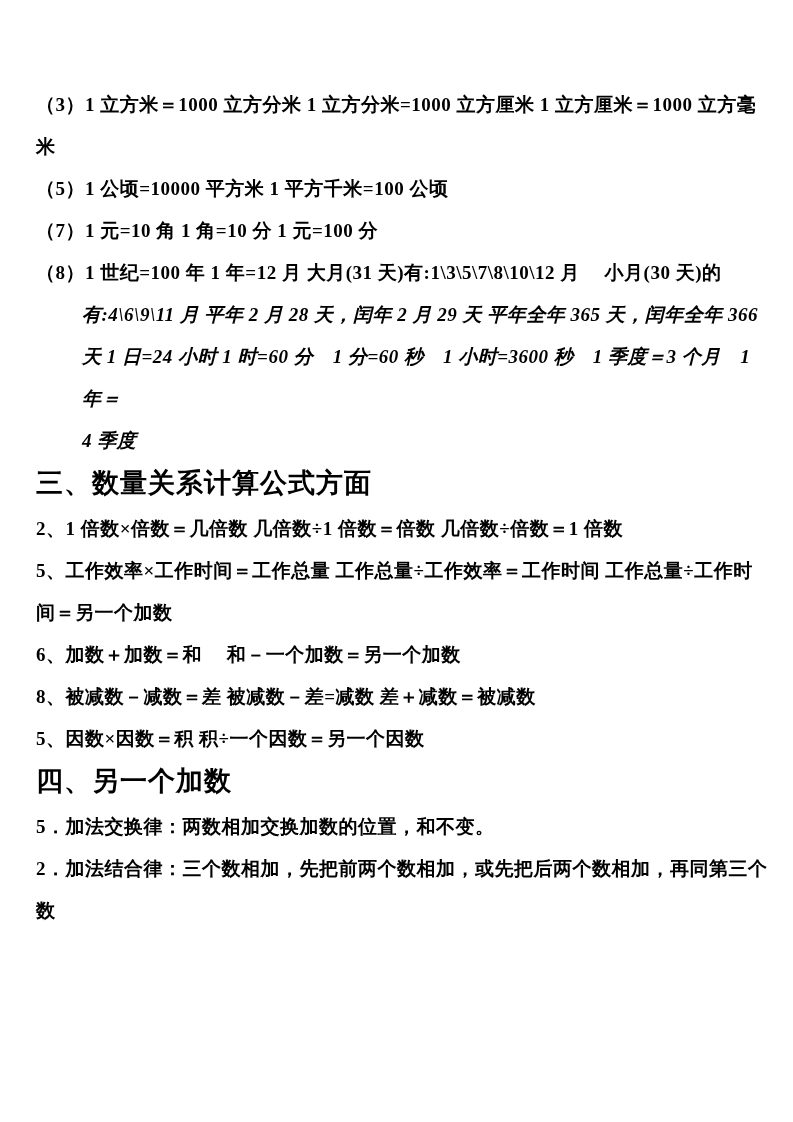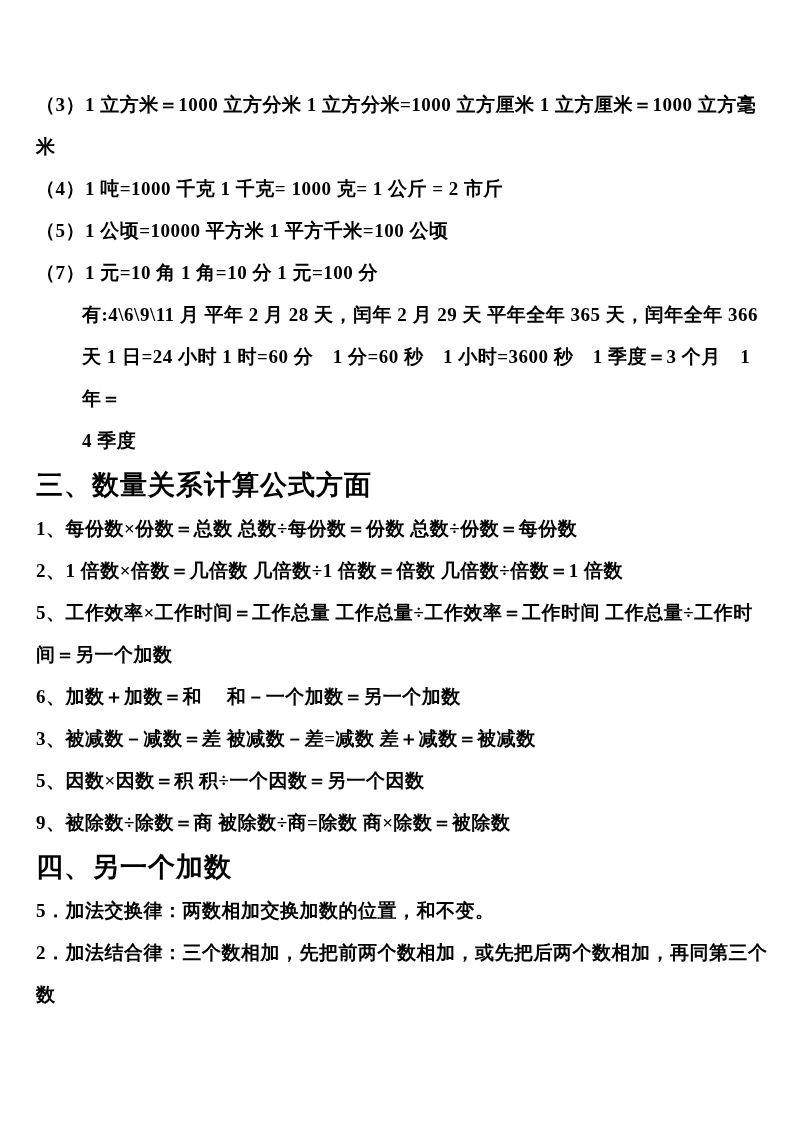--- a/index.html
+++ b/index.html
@@ -23,45 +23,44 @@
   }
   .line {
     font-size: 19px;
     font-weight: bold;
     line-height: 42px;
     letter-spacing: 0.5px;
     white-space: pre-wrap;
   }
   .line.indent {
     padding-left: 46px;
+    font-style: italic;
   }
   .line.heading {
-    font-family: Liberation Sans, sans-serif;
+    font-family: Liberation Mono, monospace;
     font-size: 27px;
     font-weight: bold;
     line-height: 46px;
     letter-spacing: 1px;
   }
 </style>
 </head>
 <body>
 
 <div class="page" style="background: rgb(255, 255, 255); color: rgb(0, 0, 0);">
     <div class="line body">（3）1 立方米＝1000 立方分米 1 立方分米=1000 立方厘米 1 立方厘米＝1000 立方毫米</div>
-    <div class="line body">（4）1 吨=1000 千克 1 千克= 1000 克= 1 公斤 = 2 市斤</div>
     <div class="line body">（5）1 公顷=10000 平方米 1 平方千米=100 公顷</div>
     <div class="line body">（7）1 元=10 角 1 角=10 分 1 元=100 分</div>
+    <div class="line body">（8）1 世纪=100 年 1 年=12 月 大月(31 天)有:1\3\5\7\8\10\12 月　 小月(30 天)的</div>
     <div class="line indent">有:4\6\9\11 月 平年 2 月 28 天，闰年 2 月 29 天 平年全年 365 天，闰年全年 366</div>
     <div class="line indent">天 1 日=24 小时 1 时=60 分　1 分=60 秒　1 小时=3600 秒　1 季度＝3 个月　1 年＝</div>
     <div class="line indent">4 季度</div>
     <div class="line heading">三、数量关系计算公式方面</div>
-    <div class="line body">1、每份数×份数＝总数 总数÷每份数＝份数 总数÷份数＝每份数</div>
     <div class="line body">2、1 倍数×倍数＝几倍数 几倍数÷1 倍数＝倍数 几倍数÷倍数＝1 倍数</div>
     <div class="line body">5、工作效率×工作时间＝工作总量 工作总量÷工作效率＝工作时间 工作总量÷工作时</div>
     <div class="line body">间＝另一个加数</div>
     <div class="line body">6、加数＋加数＝和　 和－一个加数＝另一个加数</div>
-    <div class="line body">3、被减数－减数＝差 被减数－差=减数 差＋减数＝被减数</div>
+    <div class="line body">8、被减数－减数＝差 被减数－差=减数 差＋减数＝被减数</div>
     <div class="line body">5、因数×因数＝积 积÷一个因数＝另一个因数</div>
-    <div class="line body">9、被除数÷除数＝商 被除数÷商=除数 商×除数＝被除数</div>
     <div class="line heading">四、另一个加数</div>
     <div class="line body">5．加法交换律：两数相加交换加数的位置，和不变。</div>
     <div class="line body">2．加法结合律：三个数相加，先把前两个数相加，或先把后两个数相加，再同第三个数</div>
   </div>
 
 </body></html>

